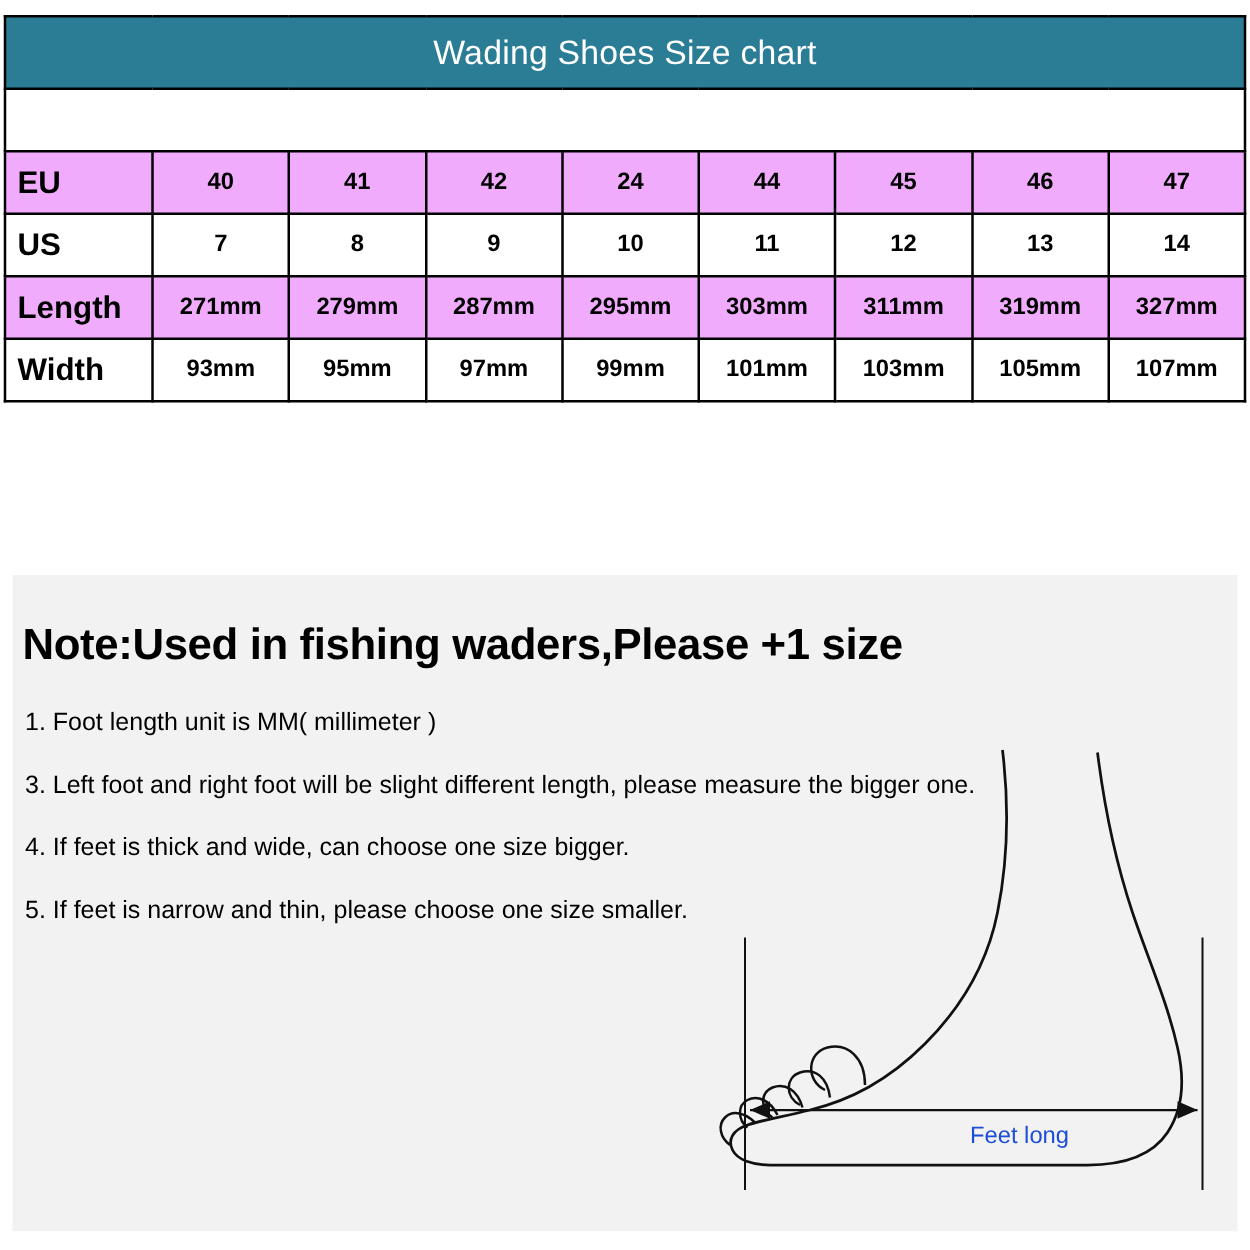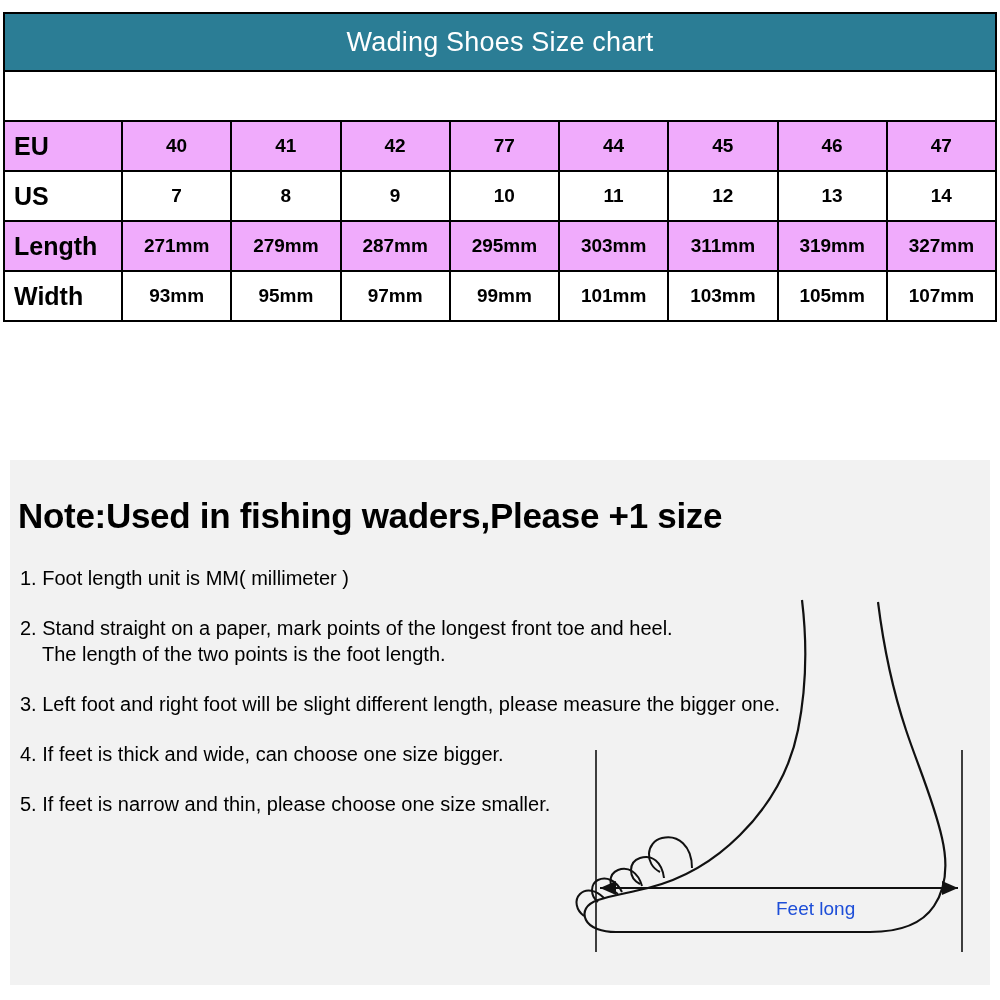--- a/index.html
+++ b/index.html
@@ -145,21 +145,21 @@
         </tr>
         <tr class="blank-row">
           <td colspan="9"></td>
         </tr>
 
         <tr>
           <td class="row-label yellow">EU</td>
           <td class="yellow data-cell">40</td>
           <td class="yellow data-cell">41</td>
           <td class="yellow data-cell">42</td>
-          <td class="yellow data-cell">77</td>
+          <td class="yellow data-cell">24</td>
           <td class="yellow data-cell">44</td>
           <td class="yellow data-cell">45</td>
           <td class="yellow data-cell">46</td>
           <td class="yellow data-cell">47</td>
         </tr>
 
         <tr>
           <td class="row-label white">US</td>
           <td class="white data-cell">7</td>
           <td class="white data-cell">8</td>
@@ -200,24 +200,20 @@
 
   <div class="note-wrap">
 
     <div class="note-heading">Note:Used in fishing waders,Please +1 size</div>
 
     <div class="note-list">
       <div class="note-item">
         <span>1. Foot length unit is MM( millimeter )</span>
       </div>
       <div class="note-item">
-        <span>2. Stand straight on a paper, mark points of the longest front toe and heel.</span>
-        <span class="sub">The length of the two points is the foot length.</span>
-      </div>
-      <div class="note-item">
         <span>3. Left foot and right foot will be slight different length, please measure the bigger one.</span>
       </div>
       <div class="note-item">
         <span>4. If feet is thick and wide, can choose one size bigger.</span>
       </div>
       <div class="note-item">
         <span>5. If feet is narrow and thin, please choose one size smaller.</span>
       </div>
     </div>
 

